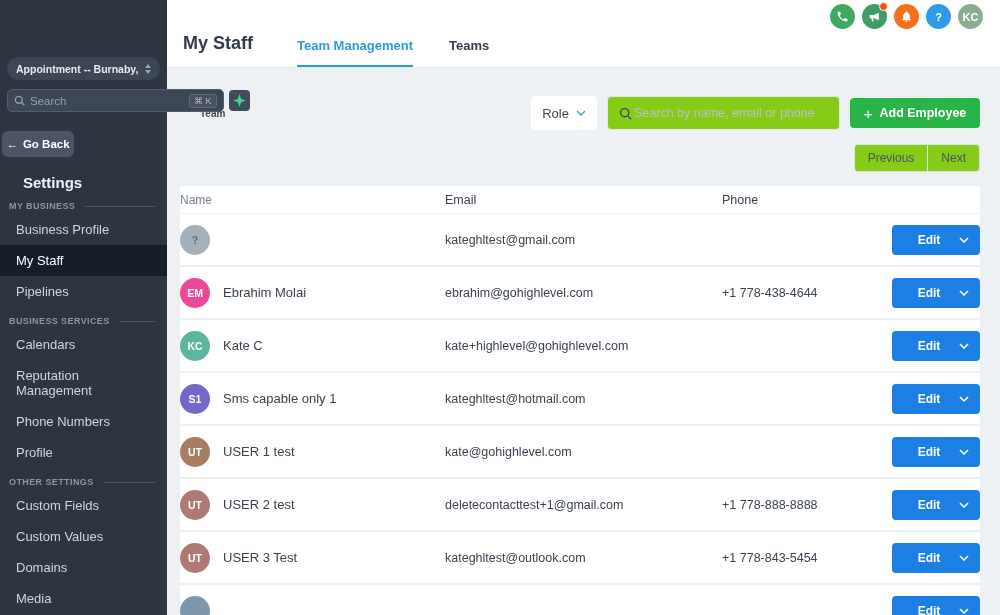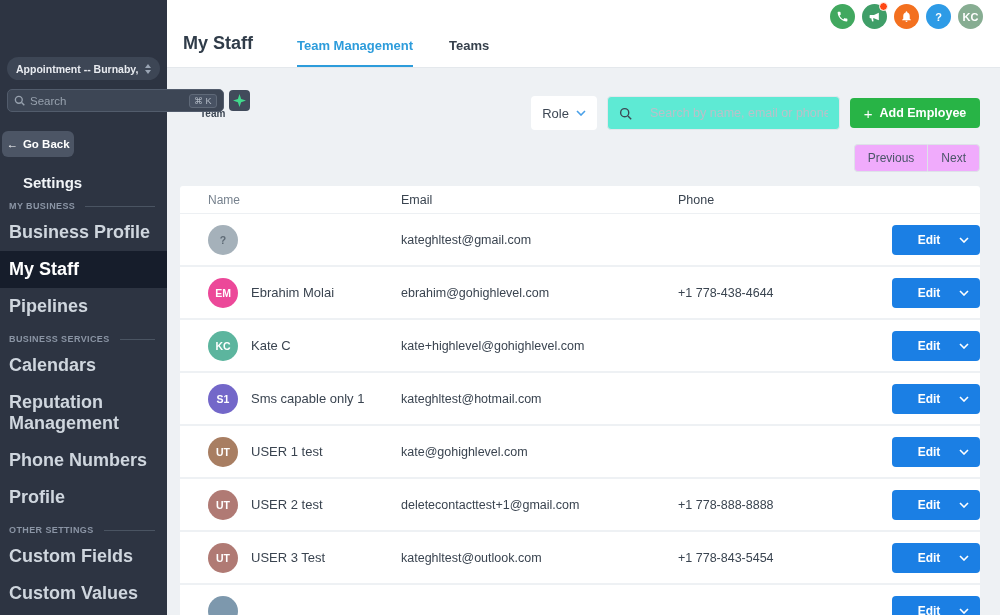--- a/index.html
+++ b/index.html
@@ -18,54 +18,54 @@
   .side-search { flex:1; height:23px; background:#3d4655; border:1px solid #525c6c; border-radius:5px; display:flex; align-items:center; padding:0 6px; gap:5px; }
   .side-search input { flex:1; min-width:0; background:transparent; border:none; outline:none; font-size:11.5px; color:#cfd6de; font-family:inherit; }
   .side-search input::placeholder { color:#97a1ae; }
   .kbd { font-size:9px; color:#b3bbc6; border:1px solid #5f6978; border-radius:3px; padding:1px 4px; background:#485263; white-space:nowrap; }
   .sparkle-btn { width:21px; height:21px; border-radius:4px; background:#414b5b; display:flex; align-items:center; justify-content:center; cursor:pointer; flex:none; }
   .goback { margin:19px 0 0 2px; width:72px; height:26px; background:#4c5565; border-radius:6px; color:#fff; font-size:11.5px; font-weight:700; display:flex; align-items:center; justify-content:center; gap:5px; cursor:pointer; }
   .settings-title { margin:17px 0 0 23px; font-size:15px; font-weight:700; color:#f2f5f8; }
   .side-sections { margin-top:10px; }
   .sec-label { display:flex; align-items:center; margin:9px 0 3px 0; padding-left:9px; font-size:9px; letter-spacing:.4px; color:#8b95a5; font-weight:700; }
   .sec-line { flex:1; height:1px; background:#4a5462; margin:0 12px 0 10px; }
-  .side-item { padding:8px 9px; font-size:18px; font-weight:700; color:#cfd6de; cursor:pointer; }
+  .side-item { padding:8px 16px; font-size:13px; font-weight:400; color:#cfd6de; cursor:pointer; }
   .side-item.active { background:#161d2b; color:#ffffff; }
 
   
   .main { flex:1; min-width:0; display:flex; flex-direction:column; }
   .top-header { height:68px; background:#fff; border-bottom:1px solid #e4e8ec; position:relative; flex:none; }
   .icons { position:absolute; top:4px; right:17px; display:flex; gap:7px; }
   .circle { width:25px; height:25px; border-radius:50%; display:flex; align-items:center; justify-content:center; color:#fff; position:relative; cursor:pointer; font-size:11px; font-weight:700; }
   .badge-dot { position:absolute; top:-2px; right:-1px; width:9px; height:9px; border-radius:50%; background:#ff4713; border:1.5px solid #fff; }
   .header-row { display:flex; align-items:flex-end; height:100%; padding-left:16px; }
   .page-title { font-size:18px; font-weight:700; color:#303c49; margin-bottom:13px; }
   .tabs { display:flex; margin-left:44px; gap:36px;margin-top:8px; }
   .tab { font-size:13px; font-weight:600; color:#36404c; padding-bottom:12px; border-bottom:2px solid transparent; cursor:pointer; }
   .tab.active { color:#2d9cdb; border-bottom-color:#2d9cdb; }
 
   .content { flex:1; padding:0 20px 0 13px; min-height:0; }
   .toolbar { margin-top:28px; display:flex; align-items:center; }
   .team-title { font-size:10px; font-weight:700; color:#3d4754; margin-left:20px; }
   .tools { margin-left:auto; display:flex; align-items:center; gap:10px; }
   .role-select { width:66px; height:34px; background:#fff; border-radius:4px; display:flex; align-items:center; justify-content:center; gap:7px; font-size:13px; color:#3d4754; cursor:pointer; }
-  .tbl-search { width:233px; height:34px; background:#5eead4; border:1px solid #e3e7eb; border-radius:4px; display:flex; align-items:center; padding:0 11px; gap:18px; }
+  .tbl-search { width:233px; height:34px; background:#84cc16; border:1px solid #e3e7eb; border-radius:4px; display:flex; align-items:center; padding:0 11px; gap:2px; }
   .tbl-search input { flex:1; min-width:0; border:none; outline:none; font-size:12.5px; color:#3a4450; font-family:inherit; background:transparent; }
   .tbl-search input::placeholder { color:#b9c1c9; }
   .add-btn { width:130px; height:30px; background:#28b446; border:none; border-radius:4px; color:#fff; display:flex; align-items:center; justify-content:center; gap:7px; font-size:12.5px; font-weight:600; cursor:pointer; font-family:inherit; }
   .add-plus { font-size:15px; font-weight:400; line-height:1; }
   .pagination { margin-top:14px; display:flex; justify-content:flex-end; }
-  .pg-btn { height:28px; padding:8px 13px; background:#f0abfc; border:1px solid #dde2e8; font-size:12px; color:#4a5568; display:flex; align-items:center; cursor:pointer; font-family:inherit; }
+  .pg-btn { height:28px; padding:8px 13px; background:#84cc16; border:1px solid #dde2e8; font-size:12px; color:#4a5568; display:flex; align-items:center; cursor:pointer; font-family:inherit; }
   .pg-btn.prev { border-radius:4px 0 0 4px; border-right:none; }
   .pg-btn.next { border-radius:0 4px 4px 0; }
 
   .table { margin-top:14px; }
   .thead { display:flex; align-items:center; height:28px; background:#fff; border-radius:3px 3px 0 0; border-bottom:1px solid #edf0f3; font-size:12px; color:#77828e; }
   .trow { display:flex; align-items:center; height:53px; background:#fff; border-bottom:2px solid #eef1f4; }
-  .col-name { width:221px; padding-left:28px; display:flex; align-items:center; gap:13px; }
+  .col-name { width:265px; display:flex; align-items:center; gap:13px; }
   .col-email { width:277px; font-size:12.5px; color:#3a4450; }
   .col-phone { flex:1; font-size:12.5px; color:#3a4450; }
   .col-action { width:112px; display:flex; justify-content:flex-end; }
   .avatar { width:30px; height:30px; border-radius:50%; display:flex; align-items:center; justify-content:center; font-size:10.5px; font-weight:700; color:#fff; flex:none; }
   .name-text { font-size:13px; color:#3a4450; }
   .edit-btn { width:88px; height:30px; background:#1b7fe4; border:none; border-radius:4px; color:#fff; font-size:12px; font-weight:600; display:flex; align-items:center; justify-content:center; position:relative; cursor:pointer; font-family:inherit; }
   .edit-btn .lbl { transform:translateX(-7px); }
   .edit-btn svg { position:absolute; right:11px; top:12px; }
 </style>
 </head>
@@ -122,20 +122,21 @@
         <div class="side-item">Reputation Management</div>
         <div class="side-item">Phone Numbers</div>
         <div class="side-item">Profile</div>
         <div class="sec-label">
           <span>OTHER SETTINGS</span>
           <span class="sec-line"></span>
         </div>
         <div class="side-item">Custom Fields</div>
         <div class="side-item">Custom Values</div>
         <div class="side-item">Domains</div>
+        <div class="side-item">Media</div>
         <div class="side-item">URL Redirects</div>
       </div>
   </div>
 
   <div class="main">
 
     <div class="top-header">
       <div class="icons">
         <span class="circle" style="background: rgb(65, 168, 95);">
           <svg width="13" height="13" viewBox="0 0 24 24" fill="#fff">

